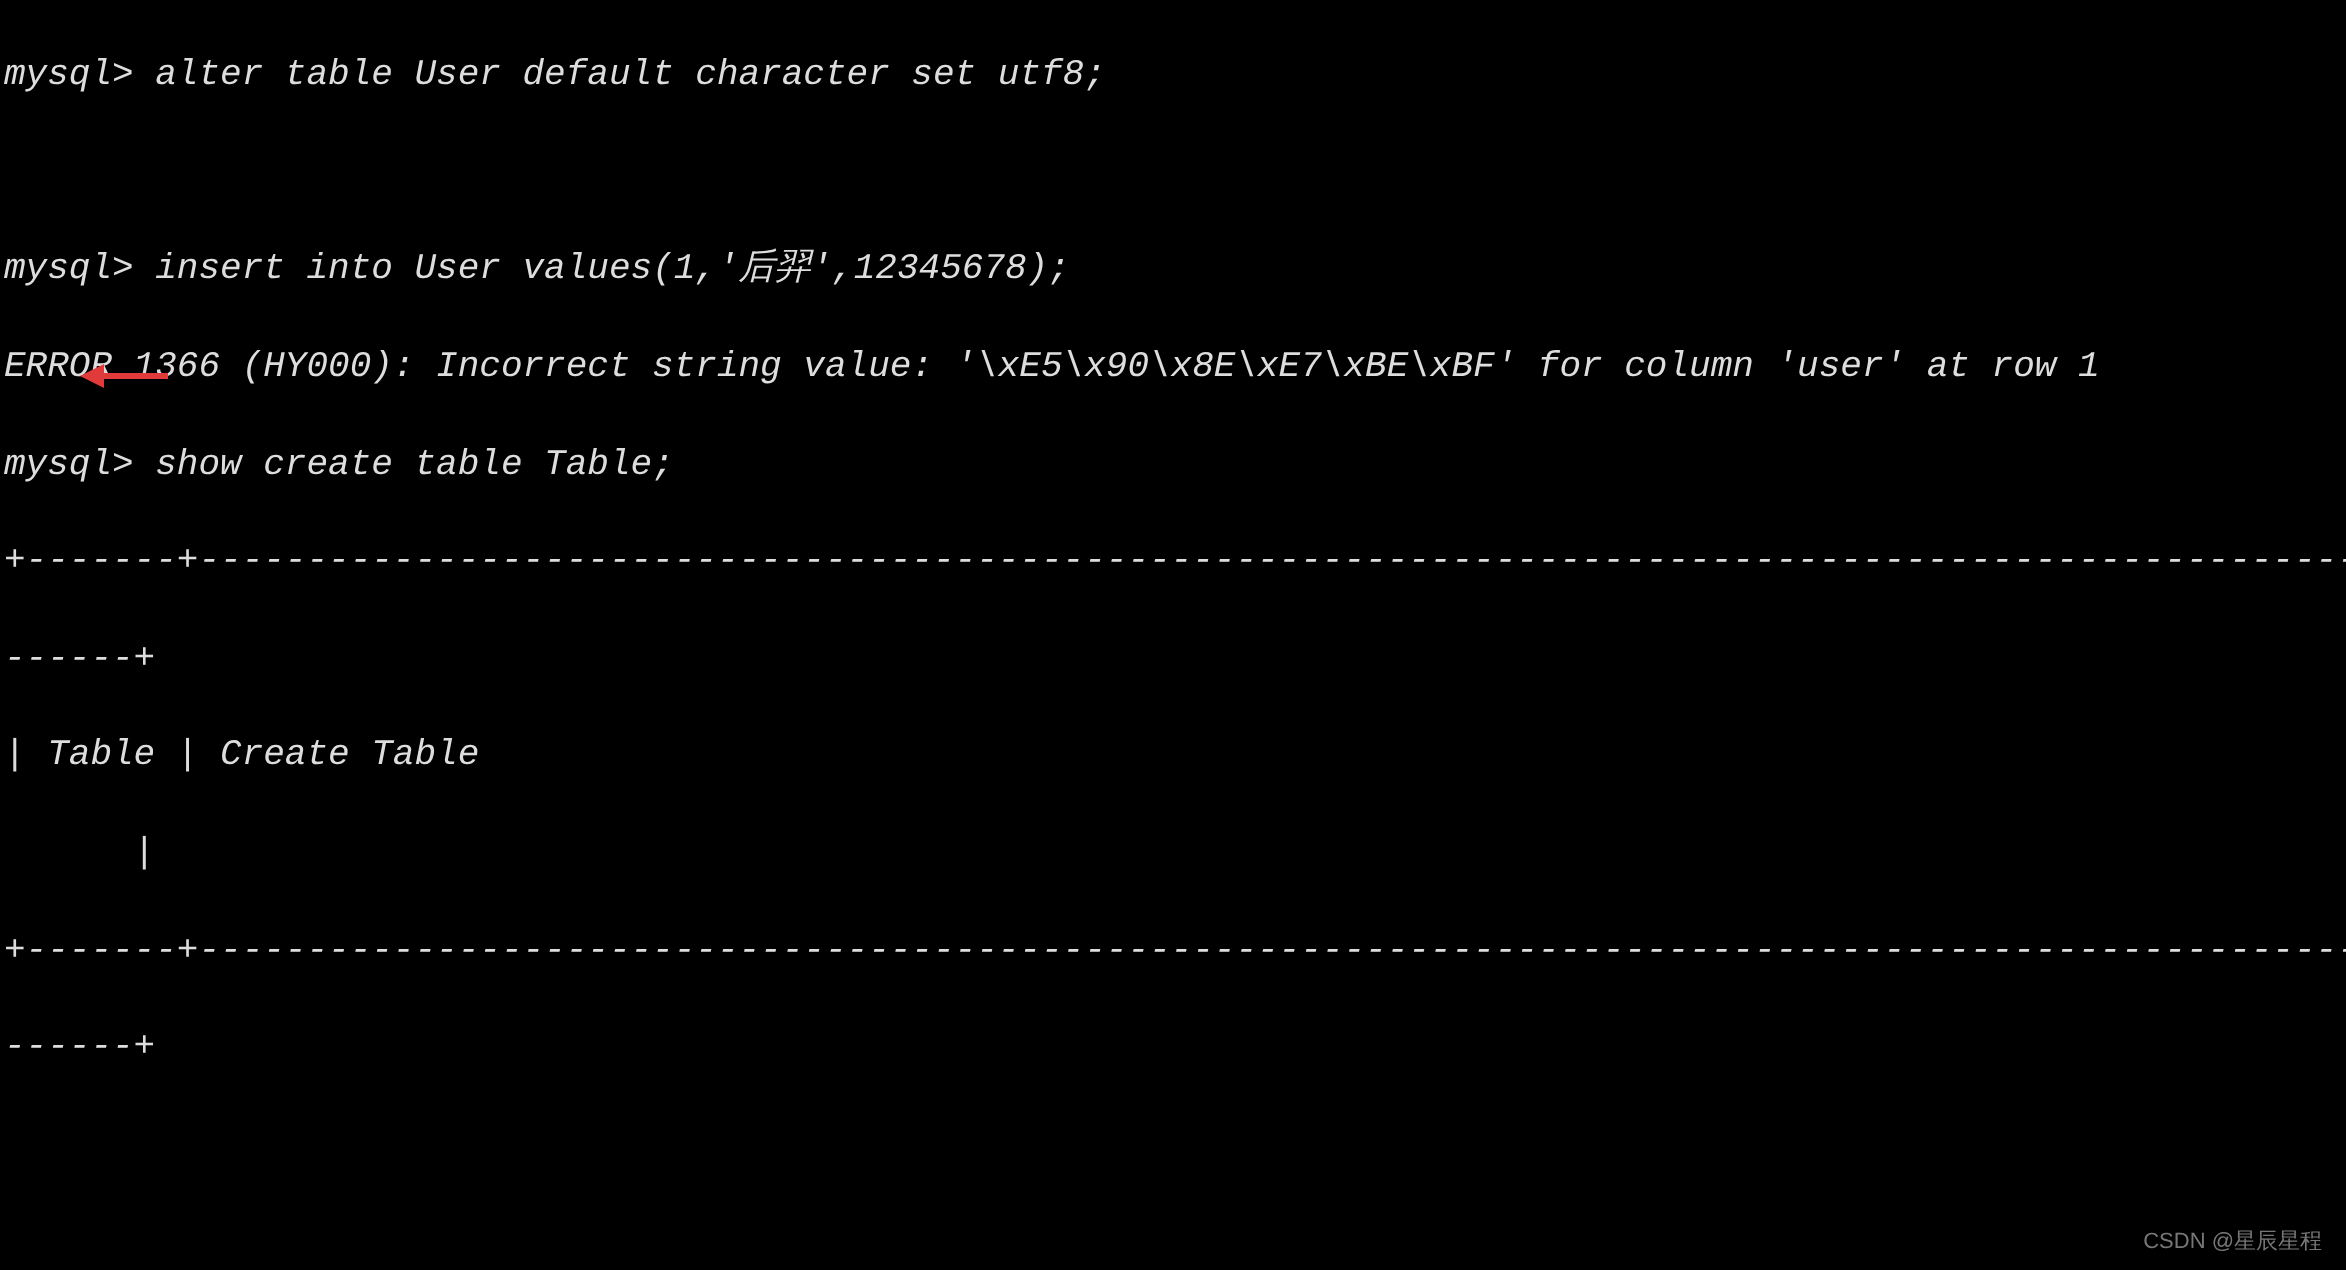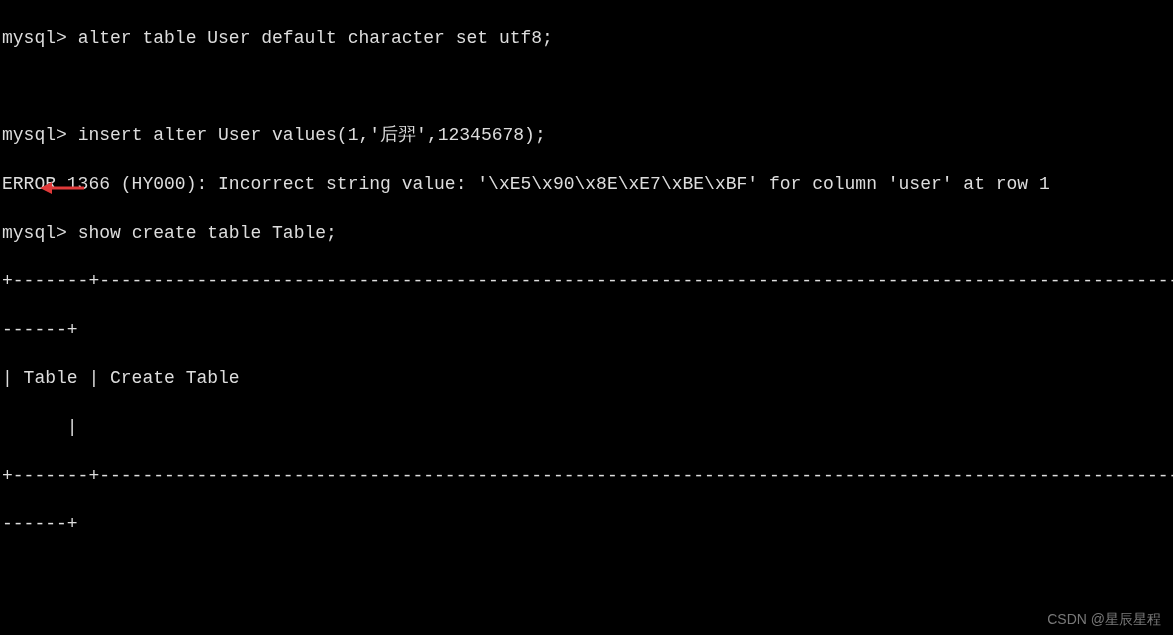--- a/index.html
+++ b/index.html
@@ -15,43 +15,44 @@
     overflow: hidden;
     position: relative;
   }
   .terminal {
     white-space: pre;
     padding: 2px 0 0 2px;
   }
   .line {
     display: block;
     position: relative;
+    font-style: italic;
   }
   .arrow {
     position: absolute;
     pointer-events: none;
   }
   .watermark {
     position: absolute;
     right: 12px;
     bottom: 6px;
     color: #aaa;
-    font-size: 14px;
+    font-size: 11px;
     font-family: sans-serif;
     opacity: 0.7;
     text-align: center;
   }
 </style>
 </head>
 <body>
 
 <div class="terminal">
 <span class="line"><span>mysql&gt;</span> <span>alter table User default character set utf8;</span></span>
 <span class="line"> </span>
-<span class="line"><span>mysql&gt;</span> <span>insert alter User values(1,'后羿',12345678);</span></span>
+<span class="line"><span>mysql&gt;</span> <span>insert into User values(1,'后羿',12345678);</span></span>
 <span class="line" style="position:relative;"><svg class="arrow" style="left:38px;top:8px;" width="44" height="16" viewBox="0 0 44 16">
         <line x1="44" y1="8" x2="10" y2="8" stroke="#e03a3a" stroke-width="3"></line>
         <polygon points="0,8 12,2 12,14" fill="#e03a3a"></polygon>
       </svg><span>ERROR 1366 (HY000): Incorrect string value: '\xE5\x90\x8E\xE7\xBE\xBF' for column 'user' at row 1</span></span>
 <span class="line"><span>mysql&gt;</span> <span>show create table Table;</span></span>
 <span class="line">+-------+-----------------------------------------------------------------------------------------------------------</span>
 <span class="line">------+</span>
 <span class="line">| Table | Create Table</span>
 <span class="line">      |</span>
 <span class="line">+-------+-----------------------------------------------------------------------------------------------------------</span>

